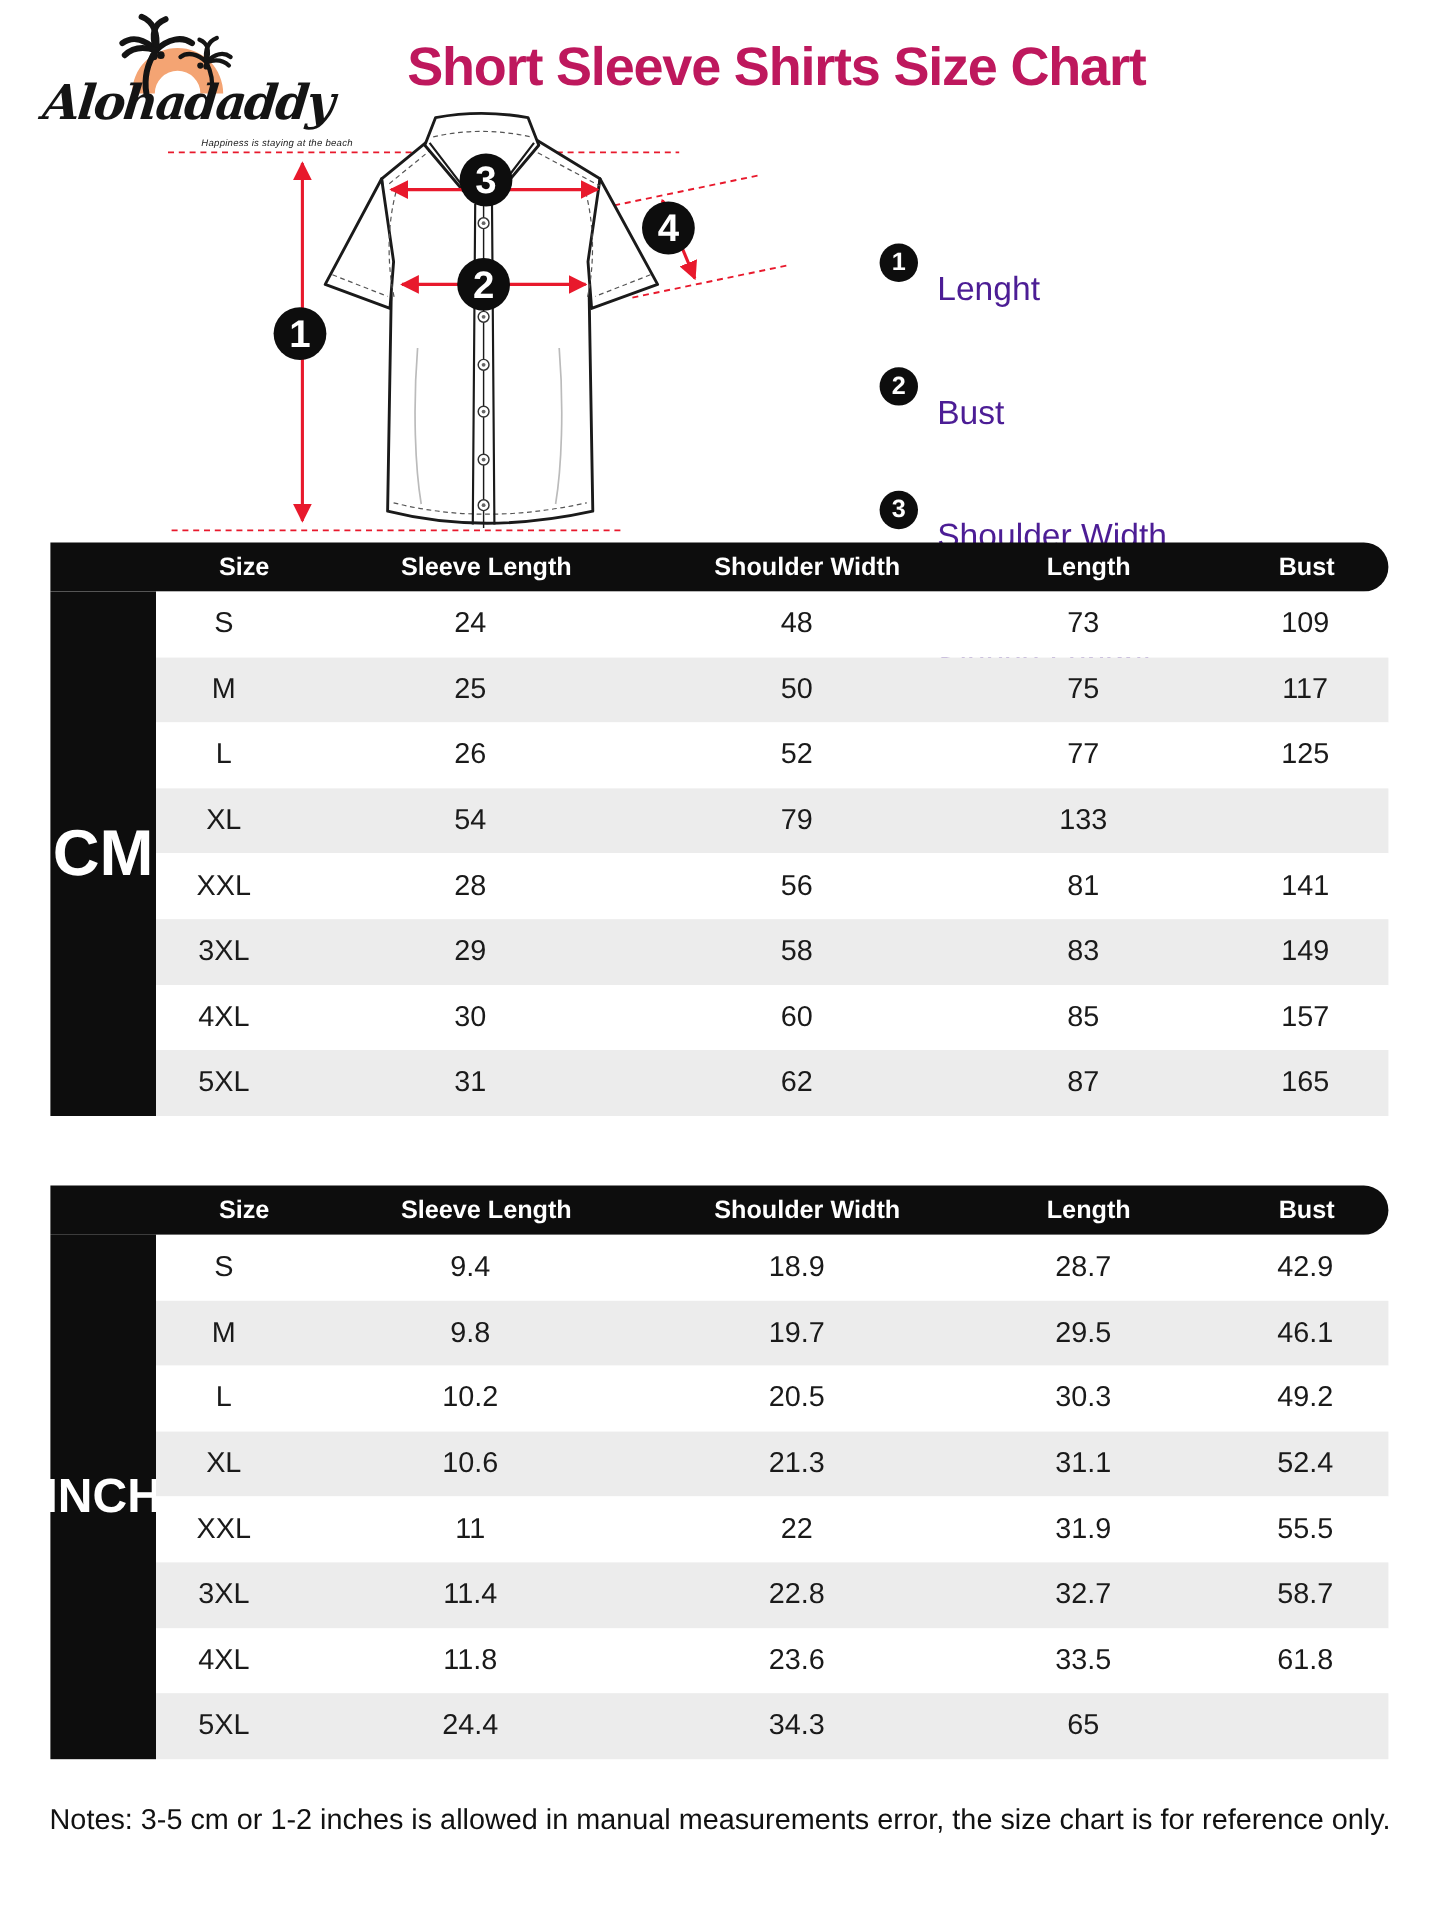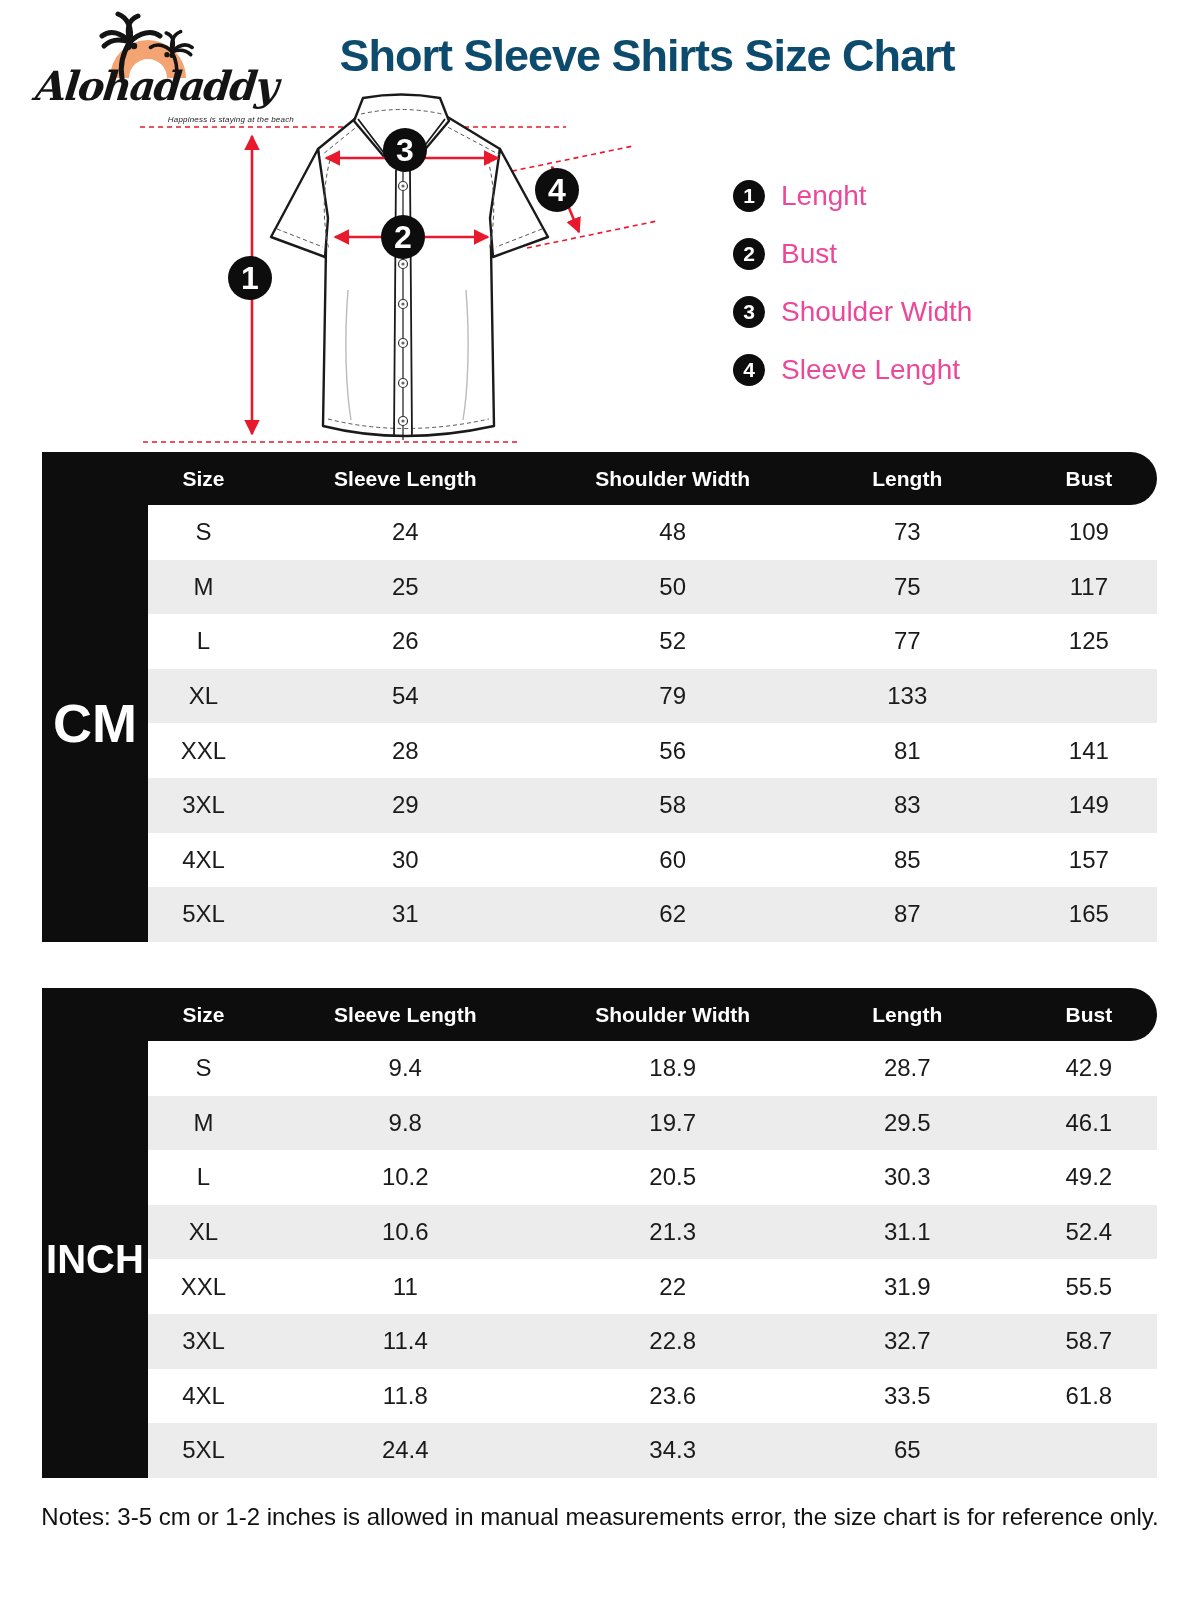--- a/index.html
+++ b/index.html
@@ -26,21 +26,21 @@
     font-family:"DejaVu Serif",serif;font-style:italic;font-weight:700;
     font-size:40px;letter-spacing:-2px;color:#141414;transform:skewX(-6deg);
     white-space:nowrap;
   }
   .tagline{
     position:absolute;left:124px;top:99px;width:140px;text-align:right;
     font-size:8px;font-style:italic;color:#222;letter-spacing:.2px;white-space:nowrap;margin-top:12px;
   }
   .page-title{
     position:absolute;left:94px;top:30px;width:1106px;text-align:center;
-    font-size:45px;font-weight:700;letter-spacing:-1px;color:#0c4a6e;white-space:nowrap;
+    font-size:45px;font-weight:700;letter-spacing:-1px;color:#be185d;white-space:nowrap;
   }
 
   
   .diagram{position:absolute;left:0;top:0;width:1200px;height:455px;}
   .diagram-svg{position:absolute;left:0;top:0;width:1200px;height:455px;}
   .rd{stroke:var(--red);stroke-width:1.6;stroke-dasharray:5 4;fill:none;}
   .ra{stroke:var(--red);stroke-width:2.6;fill:none;}
   .shape{fill:#ffffff;stroke:#1a1a1a;stroke-width:2.4;stroke-linejoin:round;}
   .line{fill:none;stroke:#1a1a1a;stroke-width:1.8;}
   .thin{stroke-width:1.2;}
@@ -57,34 +57,34 @@
   .legend{
     position:absolute;left:733px;top:180px;
     display:flex;flex-direction:column;gap:26px;
   }
   .legend-item{display:flex;align-items:center;gap:16px;}
   .lnum{
     width:32px;height:32px;border-radius:50%;background:var(--ink);color:#fff;
     font-weight:700;font-size:21px;display:flex;align-items:center;justify-content:center;
     flex:0 0 32px;
   }
-  .llabel{font-size:28px;color:#ec4899;}
+  .llabel{font-size:28px;color:#4c1d95;margin-top:45px;}
 
   
   .size-table{position:absolute;left:42px;width:1115px;--cols:11% 29% 24% 22.5% 13.5%;}
   .size-table.cm{top:452px;}
   .size-table.inch{top:988px;}
   .table-header{
-    height:53px;background:var(--ink);border-radius:0 27px 27px 0;
+    height:41px;background:var(--ink);border-radius:0 27px 27px 0;
     display:grid;grid-template-columns:var(--cols);align-items:center;
     padding-left:106px;color:#fff;font-weight:700;font-size:21px;text-align:center;
   }
   .table-main{display:flex;}
   .unit-label{
-    width:106px;background:var(--ink);color:#fff;font-weight:700;
+    width:88px;background:var(--ink);color:#fff;font-weight:700;
     display:flex;align-items:center;justify-content:center;letter-spacing:0;
   }
   .size-table.cm .unit-label{font-size:54px;}
   .size-table.inch .unit-label{font-size:40px;}
   .table-rows{flex:1;}
   .trow{
     display:grid;grid-template-columns:var(--cols);height:54.6px;
     align-items:center;text-align:center;font-size:24px;color:#1a1a1a;background:#fff;
   }
   .trow:nth-child(even){background:var(--row-alt);}

